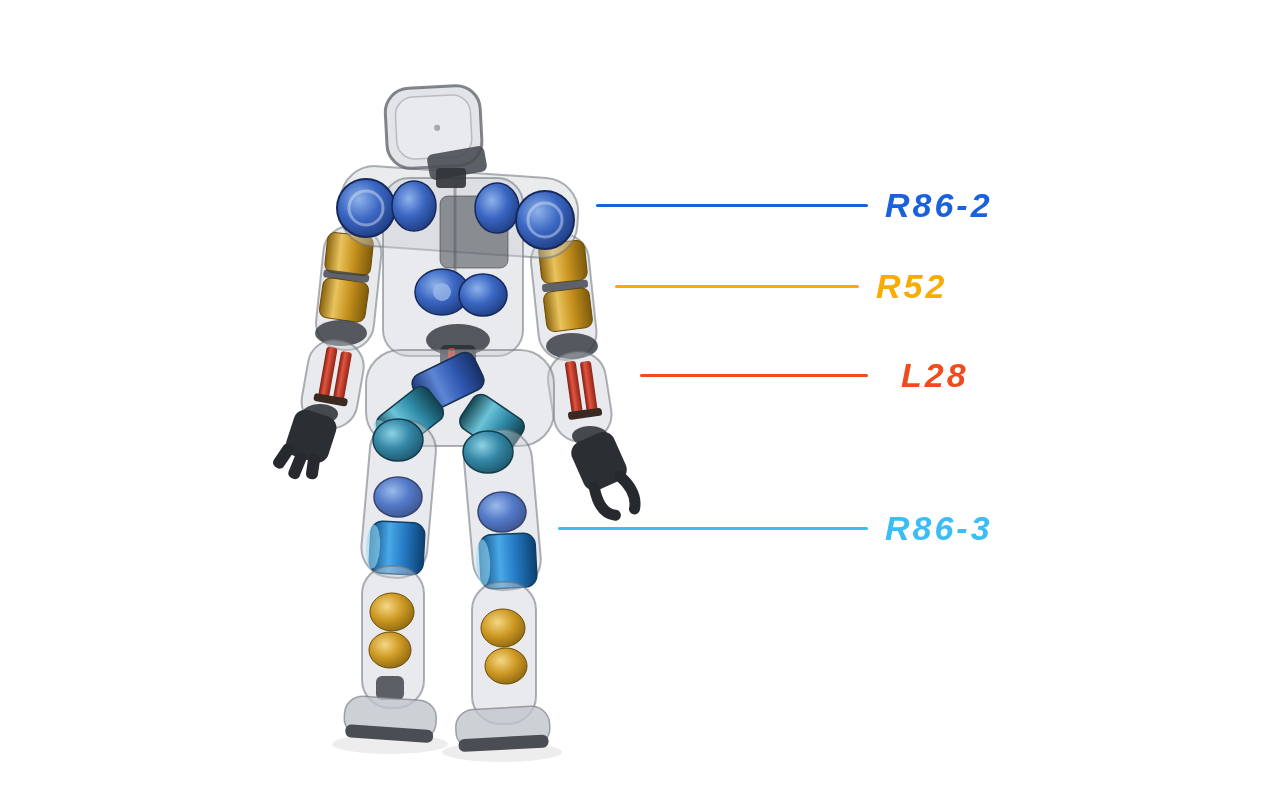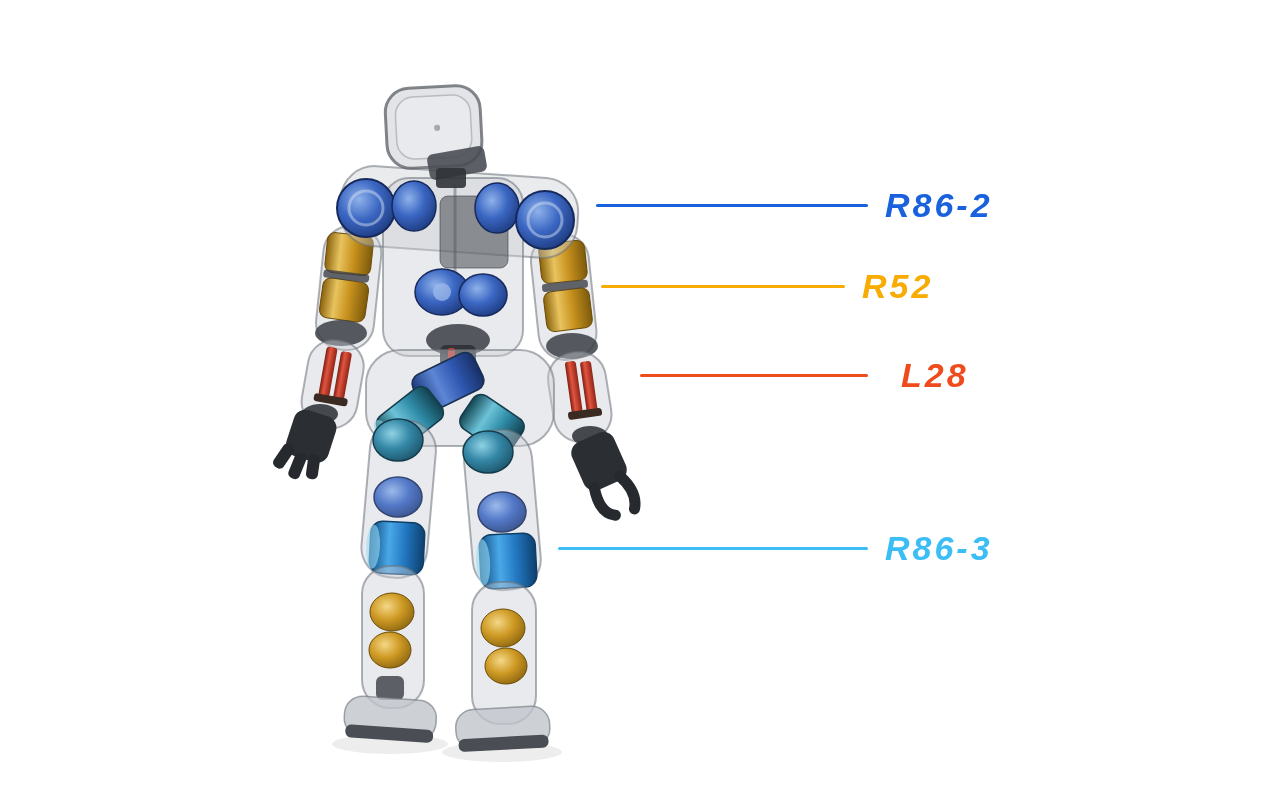--- a/index.html
+++ b/index.html
@@ -233,28 +233,28 @@
         <rect x="458" y="737" width="90" height="13" rx="6" fill="#4a4e54"></rect>
       </g>
     </g>
   </svg>
 
   <div class="callout" style="left:596px; top:181px;">
     <div class="callout-line" style="width: 272px; background: rgb(25, 97, 221);"></div>
     <div class="callout-label" style="color: rgb(25, 97, 221);">R86-2</div>
   </div>
 
-  <div class="callout" style="left:601px; top:262px;">
+  <div class="callout" style="left:615px; top:262px;">
     <div class="callout-line" style="width: 244px; background: rgb(248, 171, 0);"></div>
     <div class="callout-label" style="color: rgb(248, 171, 0);">R52</div>
   </div>
 
   <div class="callout" style="left:640px; top:351px;">
     <div class="callout-line" style="width: 228px; background: rgb(239, 75, 28);"></div>
     <div class="callout-label" style="color: rgb(239, 75, 28); margin-left: 16px;">L28</div>
   </div>
 
-  <div class="callout" style="left:558px; top:524px;">
+  <div class="callout" style="left:558px; top:504px;">
     <div class="callout-line" style="width: 310px; background: rgb(59, 189, 245);"></div>
     <div class="callout-label" style="color: rgb(59, 189, 245);">R86-3</div>
   </div>
 
 </div>
 
 </body></html>

